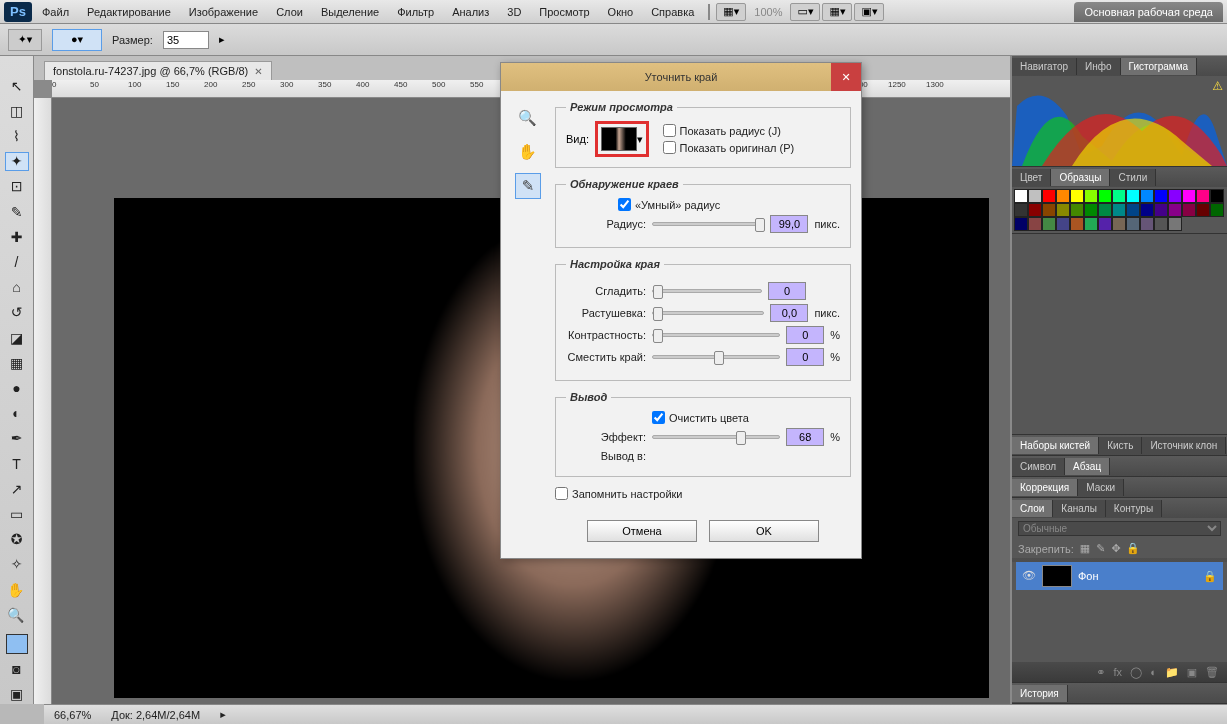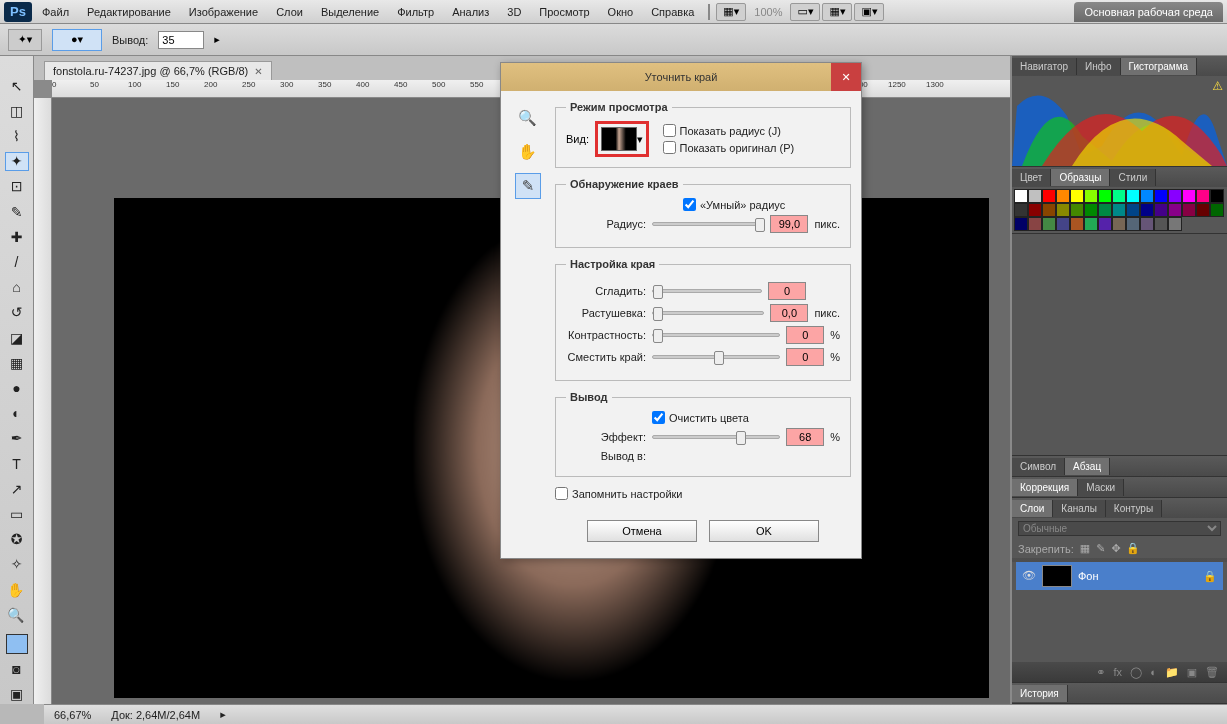--- a/index.html
+++ b/index.html
@@ -66,26 +66,26 @@
 
 .dialog { position: absolute; left: 500px; top: 62px; width: 362px; background: #f2f2f2; border: 1px solid #888; box-shadow: 2px 2px 8px rgba(0,0,0,0.3); }
 .dialog .titlebar { height: 28px; background: linear-gradient(#e0c080,#d0b070); display: flex; align-items: center; justify-content: center; position: relative; color: #333; font-size: 12px; }
 .dialog .titlebar .close { position: absolute; right: 0; top: 0; width: 30px; height: 28px; background: #c94040; color: #fff; display: flex; align-items: center; justify-content: center; }
 .dialog .content { padding: 10px; display: flex; gap: 10px; }
 .dialog .sidetools { display: flex; flex-direction: column; gap: 8px; padding: 4px; }
 .dialog .sidetools .dbtn { width: 26px; height: 26px; display: flex; align-items: center; justify-content: center; color: #444; font-size: 15px;}
 .dialog .sidetools .dbtn.sel{border:1px solid #5a9de8;background:#d0e2f6;}
 .dialog .fieldsets { flex: 1; display: flex; flex-direction: column; gap: 10px;}
 .dialog fieldset { border: 1px solid #bbb; padding: 8px 10px 10px; }
-.dialog legend { font-size: 11px; color: #333; padding: 0 4px; font-weight: bold; }
+.dialog legend { font-size: 11px; color: #333; padding: 0 4px; font-weight: bold; font-style: italic; }
 .dialog .row { display: flex; align-items: center; gap: 6px; margin: 4px 0; }
 .dialog .rlabel { width: 80px; text-align: right; color: #222; }
 .dialog .slider { flex:1; height: 4px; background: #ccc; border: 1px solid #aaa; position: relative; border-radius: 2px;}
 .dialog .slider .knob { position: absolute; top: -5px; width: 10px; height: 14px; background: #eee; border: 1px solid #888; border-radius: 2px;}
-.dialog input[type=text] { width: 38px; height: 18px; border: 1px solid #888; background: #fca5a5; text-align: center; font-size: 11px;}
+.dialog input[type=text] { width: 38px; height: 18px; border: 1px solid #888; background: #c4b5fd; text-align: center; font-size: 11px;}
 .dialog .unit{color:#222;}
 .dialog .chk { display: flex; align-items: center; gap: 4px; color: #222; }
 .dialog .chk input { width: 13px; height: 13px; }
 .dialog .viewbox{display:flex;align-items:center;gap:6px;}
 .dialog .viewbox .hl{border:3px solid #e03030;padding:3px;display:flex;align-items:center;}
 .dialog .viewbox .thumbprev{width:36px;height:24px;background:linear-gradient(90deg,#000 40%,#c9a895 50%,#000 70%);border:1px solid #666;}
 .dialog .viewchecks{display:flex;flex-direction:column;gap:4px;margin-left:8px;}
 .dialog select{width:190px;height:20px;border:1px solid #888;background:#fff;font-size:11px;}
 .dialog .dlgbtns{display:flex;gap:12px;justify-content:center;padding:10px 0 6px;}
 .dialog .dlgbtns button{width:110px;height:22px;border:1px solid #888;background:linear-gradient(#fff,#e0e0e0);font-size:11px;}
@@ -113,21 +113,21 @@
   <span class="zoom">100%</span>
   <div class="iconbtn">▭▾</div>
   <div class="iconbtn">▦▾</div>
   <div class="iconbtn">▣▾</div>
   <div class="workspace">Основная рабочая среда</div>
 </div>
 
 <div class="optionbar">
   <div class="curtool">✦▾</div>
   <div class="brushprev">●▾</div>
-  <span class="labelsm">Вывод:</span>
+  <span class="labelsm">Размер:</span>
   <input type="text" value="35" style="">
   <span>▸</span>
 </div>
 
 <div class="main">
 
   <div class="toolbox">
     <div class="tool">↖</div>
     <div class="tool">◫</div>
     <div class="tool">⌇</div>
@@ -265,20 +265,27 @@
           <div class="sw" style="background: rgb(119, 119, 119);"></div>
         </div>
     </div>
 
     <div class="panel" style="flex:1">
         <div class="body" style="height:100%"></div>
       </div>
 
     <div class="panel">
       <div class="tabs">
+        <div class="tab act">Наборы кистей</div>
+        <div class="tab">Кисть</div>
+        <div class="tab">Источник клон</div>
+      </div>
+    </div>
+    <div class="panel">
+      <div class="tabs">
         <div class="tab">Символ</div>
         <div class="tab act">Абзац</div>
       </div>
     </div>
     <div class="panel">
       <div class="tabs">
         <div class="tab act">Коррекция</div>
         <div class="tab">Маски</div>
       </div>
     </div>
@@ -361,21 +368,21 @@
             <label class="chk">
                 <input type="checkbox" style="">
                 <span>Показать оригинал (P)</span>
               </label>
           </div>
         </div>
       </fieldset>
 
       <fieldset>
         <legend>Обнаружение краев</legend>
-        <label class="chk" style="margin-left:117px">
+        <label class="chk" style="margin-left:52px">
             <input type="checkbox" checked="" style="">
             <span>«Умный» радиус</span>
           </label>
         <div class="row">
           <span class="rlabel">Радиус:</span>
           <div class="slider">
               <div class="knob" style="left:92%"></div>
             </div>
           <input type="text" value="99,0" style="">
           <span class="unit">пикс.</span>

